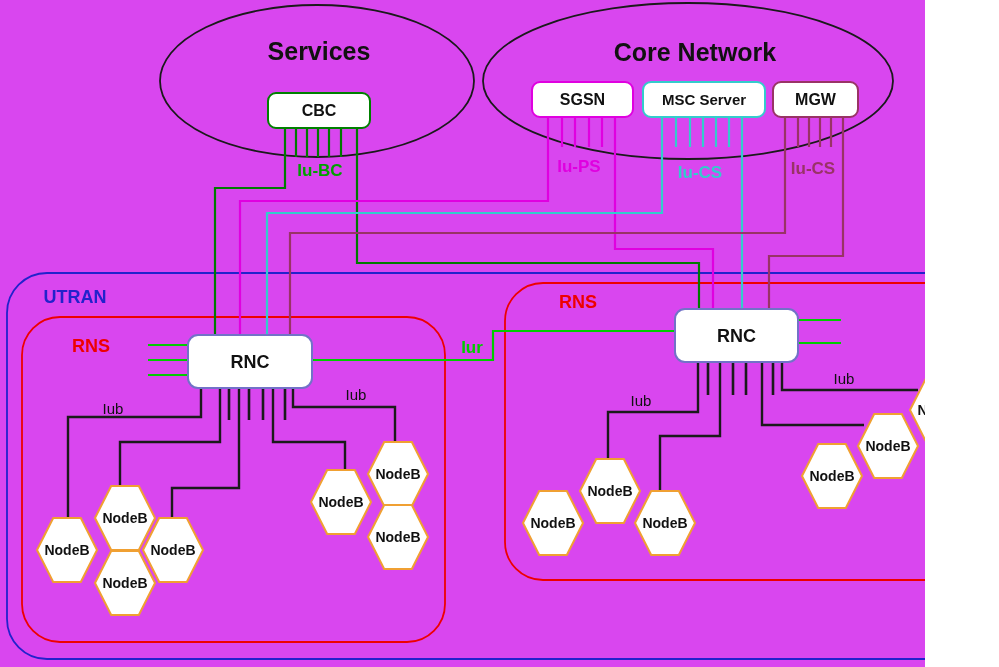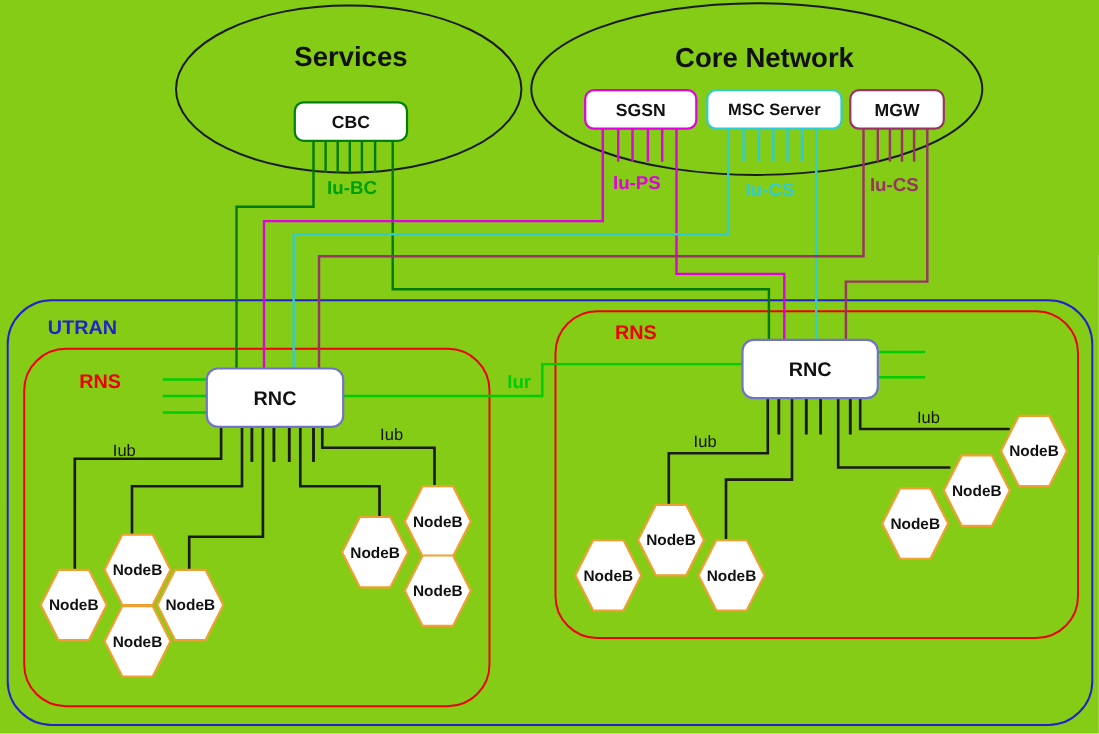--- a/index.html
+++ b/index.html
@@ -1,16 +1,16 @@
 <!DOCTYPE html>
 <html><head>
 <meta charset="utf-8">
 <style>
   html,body{margin:0;padding:0;background:#ffffff;}
-  .stage{position:relative;width:999px;height:667px;background:#84cc16;overflow:hidden;}
+  .stage{position:relative;width:925px;height:667px;background:#d946ef;overflow:hidden;}
   svg text{font-family:"Liberation Sans", sans-serif;}
 </style>
 </head>
 <body>
 
 <div class="stage">
   <svg xmlns="http://www.w3.org/2000/svg" viewBox="0 0 999 667" width="999" height="667">
       <ellipse cx="317" cy="81" rx="157" ry="76" fill="none" stroke="#1A1A1A" stroke-width="1.8"></ellipse>
       <text x="319" y="59.75" text-anchor="middle" font-size="25" font-weight="bold" fill="#111111">Services</text>
       <ellipse cx="688" cy="81" rx="205" ry="78" fill="none" stroke="#1A1A1A" stroke-width="1.8"></ellipse>

